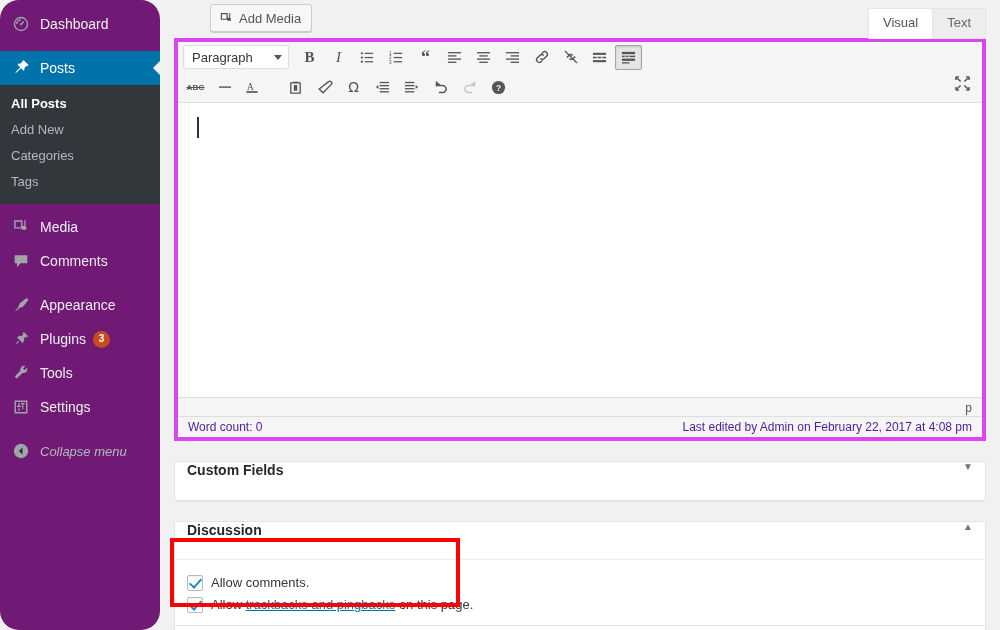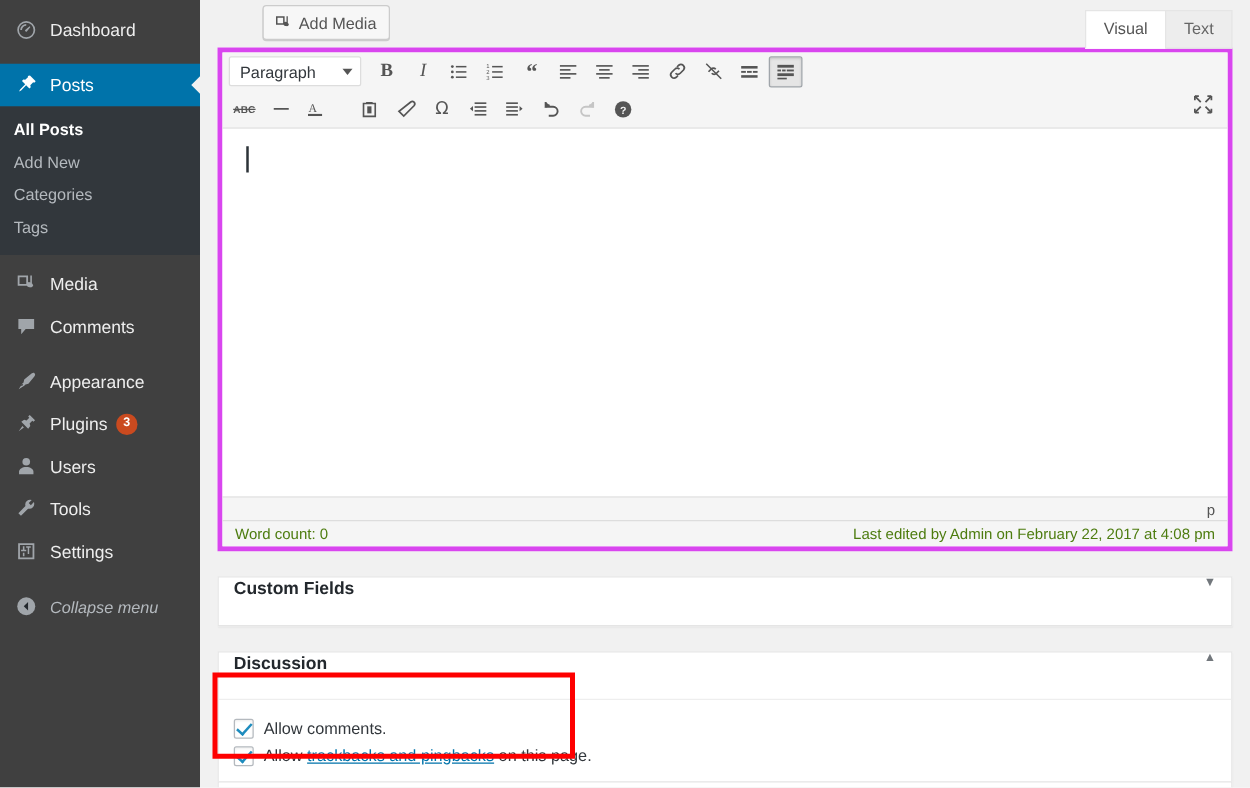--- a/index.html
+++ b/index.html
@@ -9,25 +9,26 @@
     overflow: hidden;
     background: #f1f1f1;
     font-family: "Liberation Sans", sans-serif;
     -webkit-font-smoothing: antialiased;
   }
   #app { position: relative; width: 1000px; height: 630px; display: flex; }
 
   
   #sidebar {
     width: 160px; height: 630px;
-    background: #404040;
+    background: #701a75;
     flex: 0 0 160px;
     position: relative;
     color: #fff;
     padding-top: 0;
+    border-radius: 19px;
   }
   .menu-item {
     position: relative;
     display: flex; align-items: center;
     height: 34px;
     padding-left: 11px;
     font-size: 14px;
     color: #eee;
     cursor: pointer;
     line-height: 1;
@@ -227,21 +228,21 @@
     padding: 2px 10px 0 10px;
     line-height: 16px;
   }
   .status-bar {
     height: 21px;
     border-top: 1px solid #ddd;
     background: #f5f5f5;
     display: flex; align-items: center; justify-content: space-between;
     padding: 0 10px;
     font-size: 12px;
-    color: #4d7c0f;
+    color: #4c1d95;
   }
 
   
   .postbox {
     background: #fff;
     border: 1px solid #e5e5e5;
     box-shadow: 0 1px 1px rgba(0,0,0,.04);
     margin-top: 20px;
   }
   .pb-head {
@@ -381,29 +382,20 @@
     <div class="menu-item">
       <span class="mi-ico">
         <svg width="18" height="18" viewBox="0 0 20 20" fill="currentColor">
             <path d="M13.1 2.2l-1.4 1.4 1 1-2.4 2.4-2.2-.6L5.6 8.3l6.1 6.1 1.9-2.5-.6-2.2 2.4-2.4 1 1 1.4-1.4zM6.6 12.1l-3.3 4.6 4.6-3.3z"></path>
           </svg>
       </span>
       <span class="mi-label">Plugins</span>
       <span class="badge">3</span>
     </div>
 
-    <div class="menu-item">
-      <span class="mi-ico">
-        <svg width="18" height="18" viewBox="0 0 20 20" fill="currentColor">
-            <circle cx="10" cy="6" r="3.4"></circle>
-            <path d="M10 10.6c-3.6 0-6.4 1.9-6.4 4.2v2.2h12.8v-2.2c0-2.3-2.8-4.2-6.4-4.2z"></path>
-          </svg>
-      </span>
-      <span class="mi-label">Users</span>
-    </div>
 
     <div class="menu-item">
       <span class="mi-ico">
         <svg width="18" height="18" viewBox="0 0 20 20" fill="currentColor">
             <path d="M16.8 4.1l-2.7 2.7-1.9-1.9 2.7-2.7a4.4 4.4 0 00-5.6 5.4L3 13.9l2.3 2.3 6.3-6.3a4.4 4.4 0 005.2-5.8z"></path>
           </svg>
       </span>
       <span class="mi-label">Tools</span>
     </div>
 

